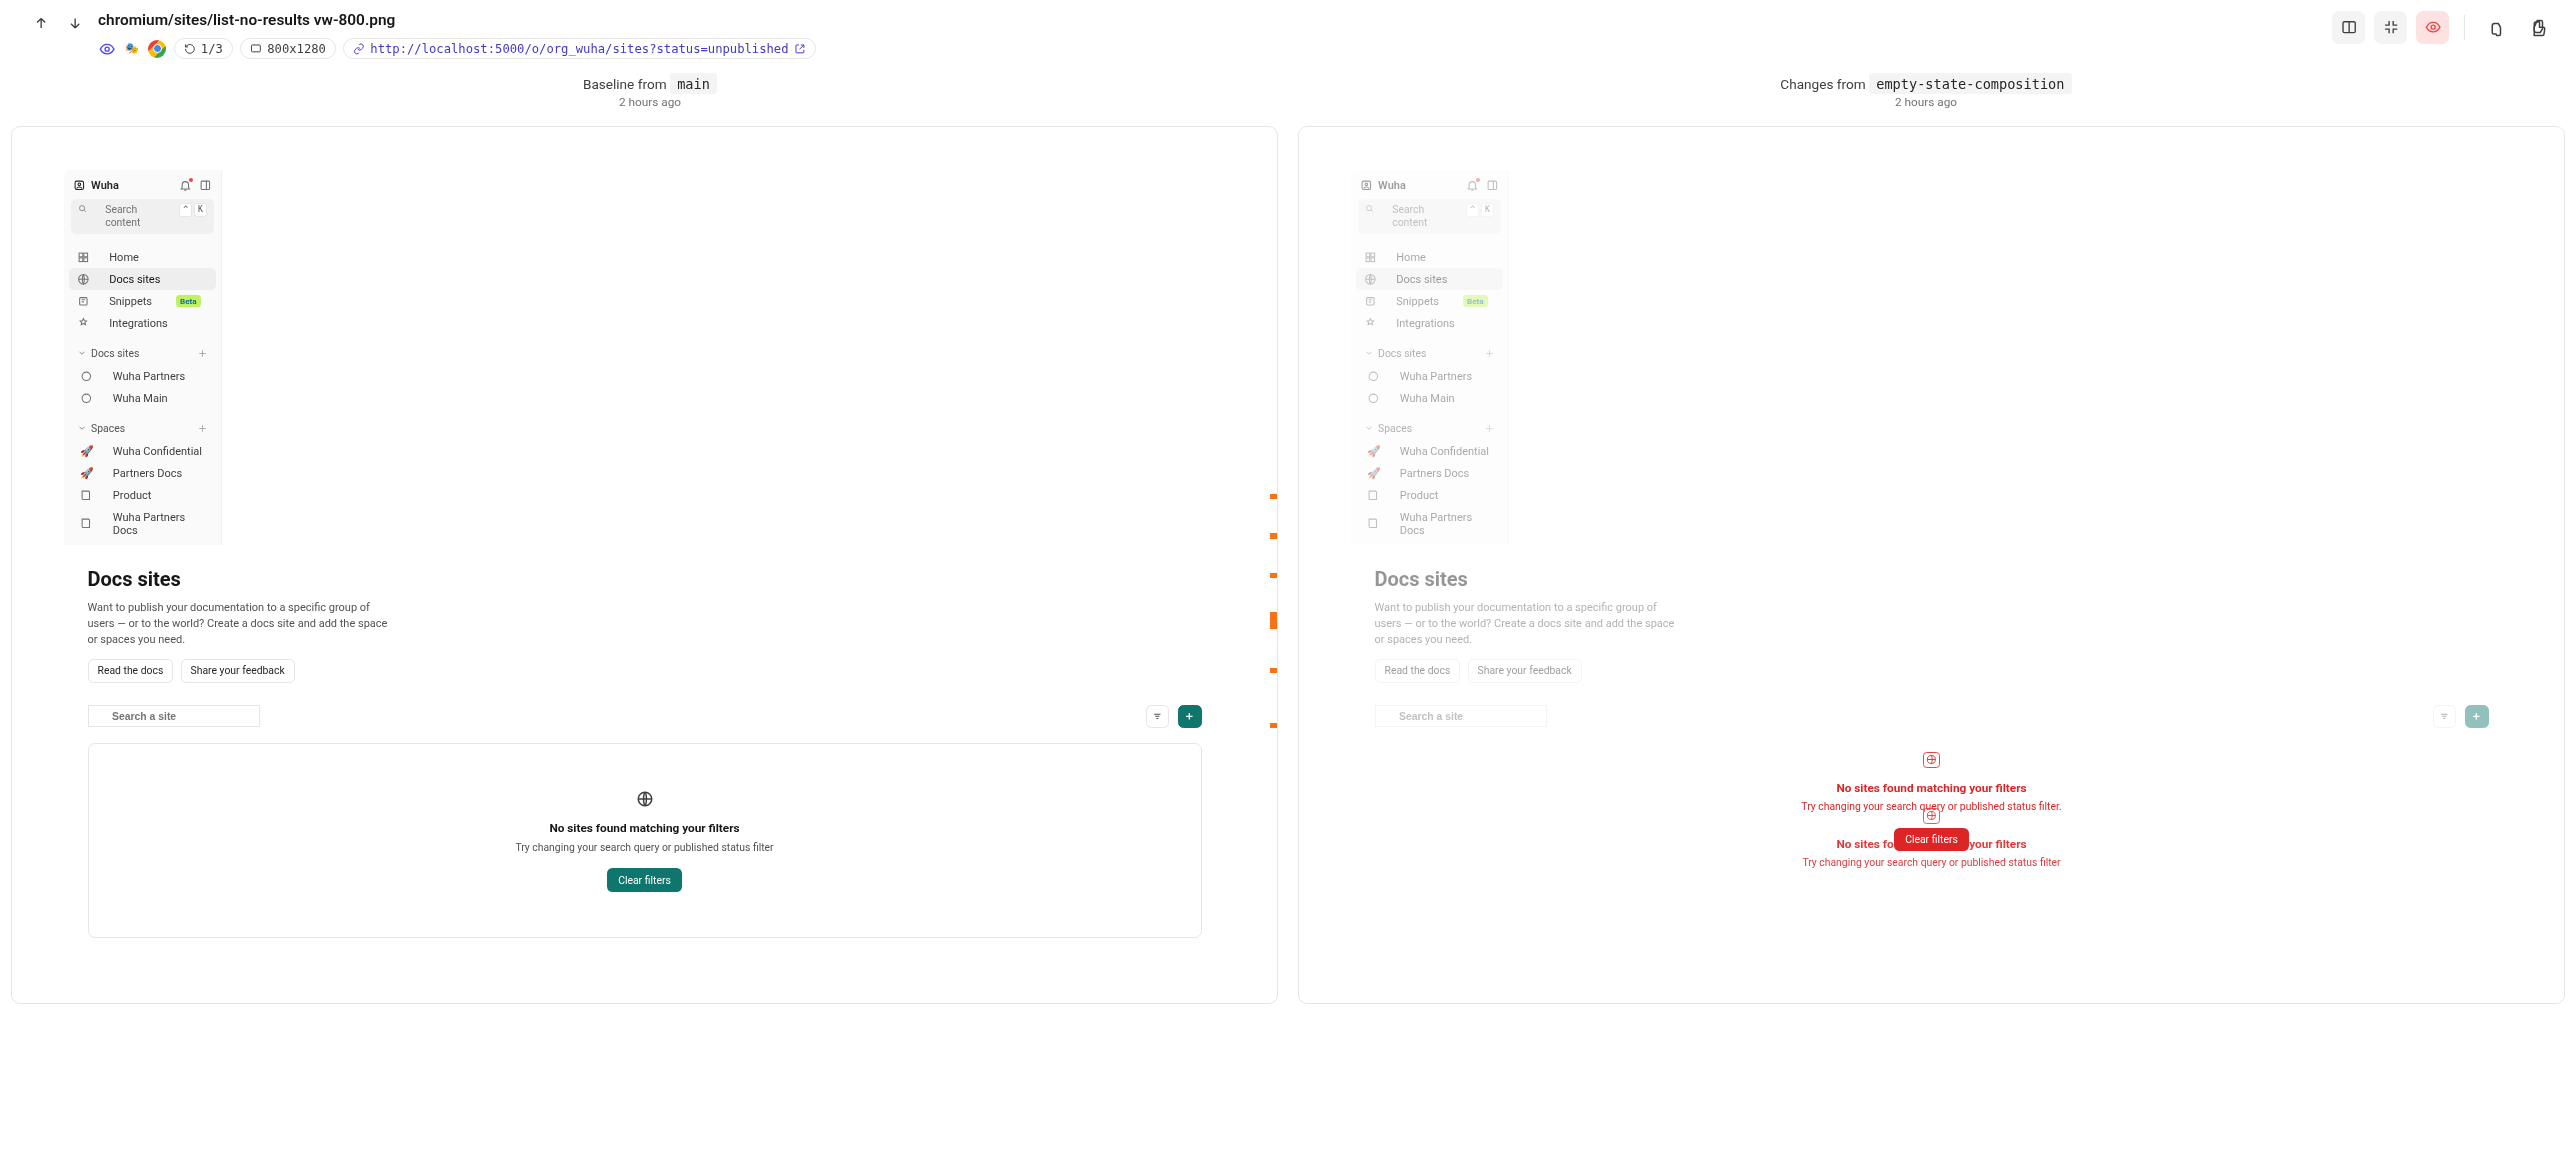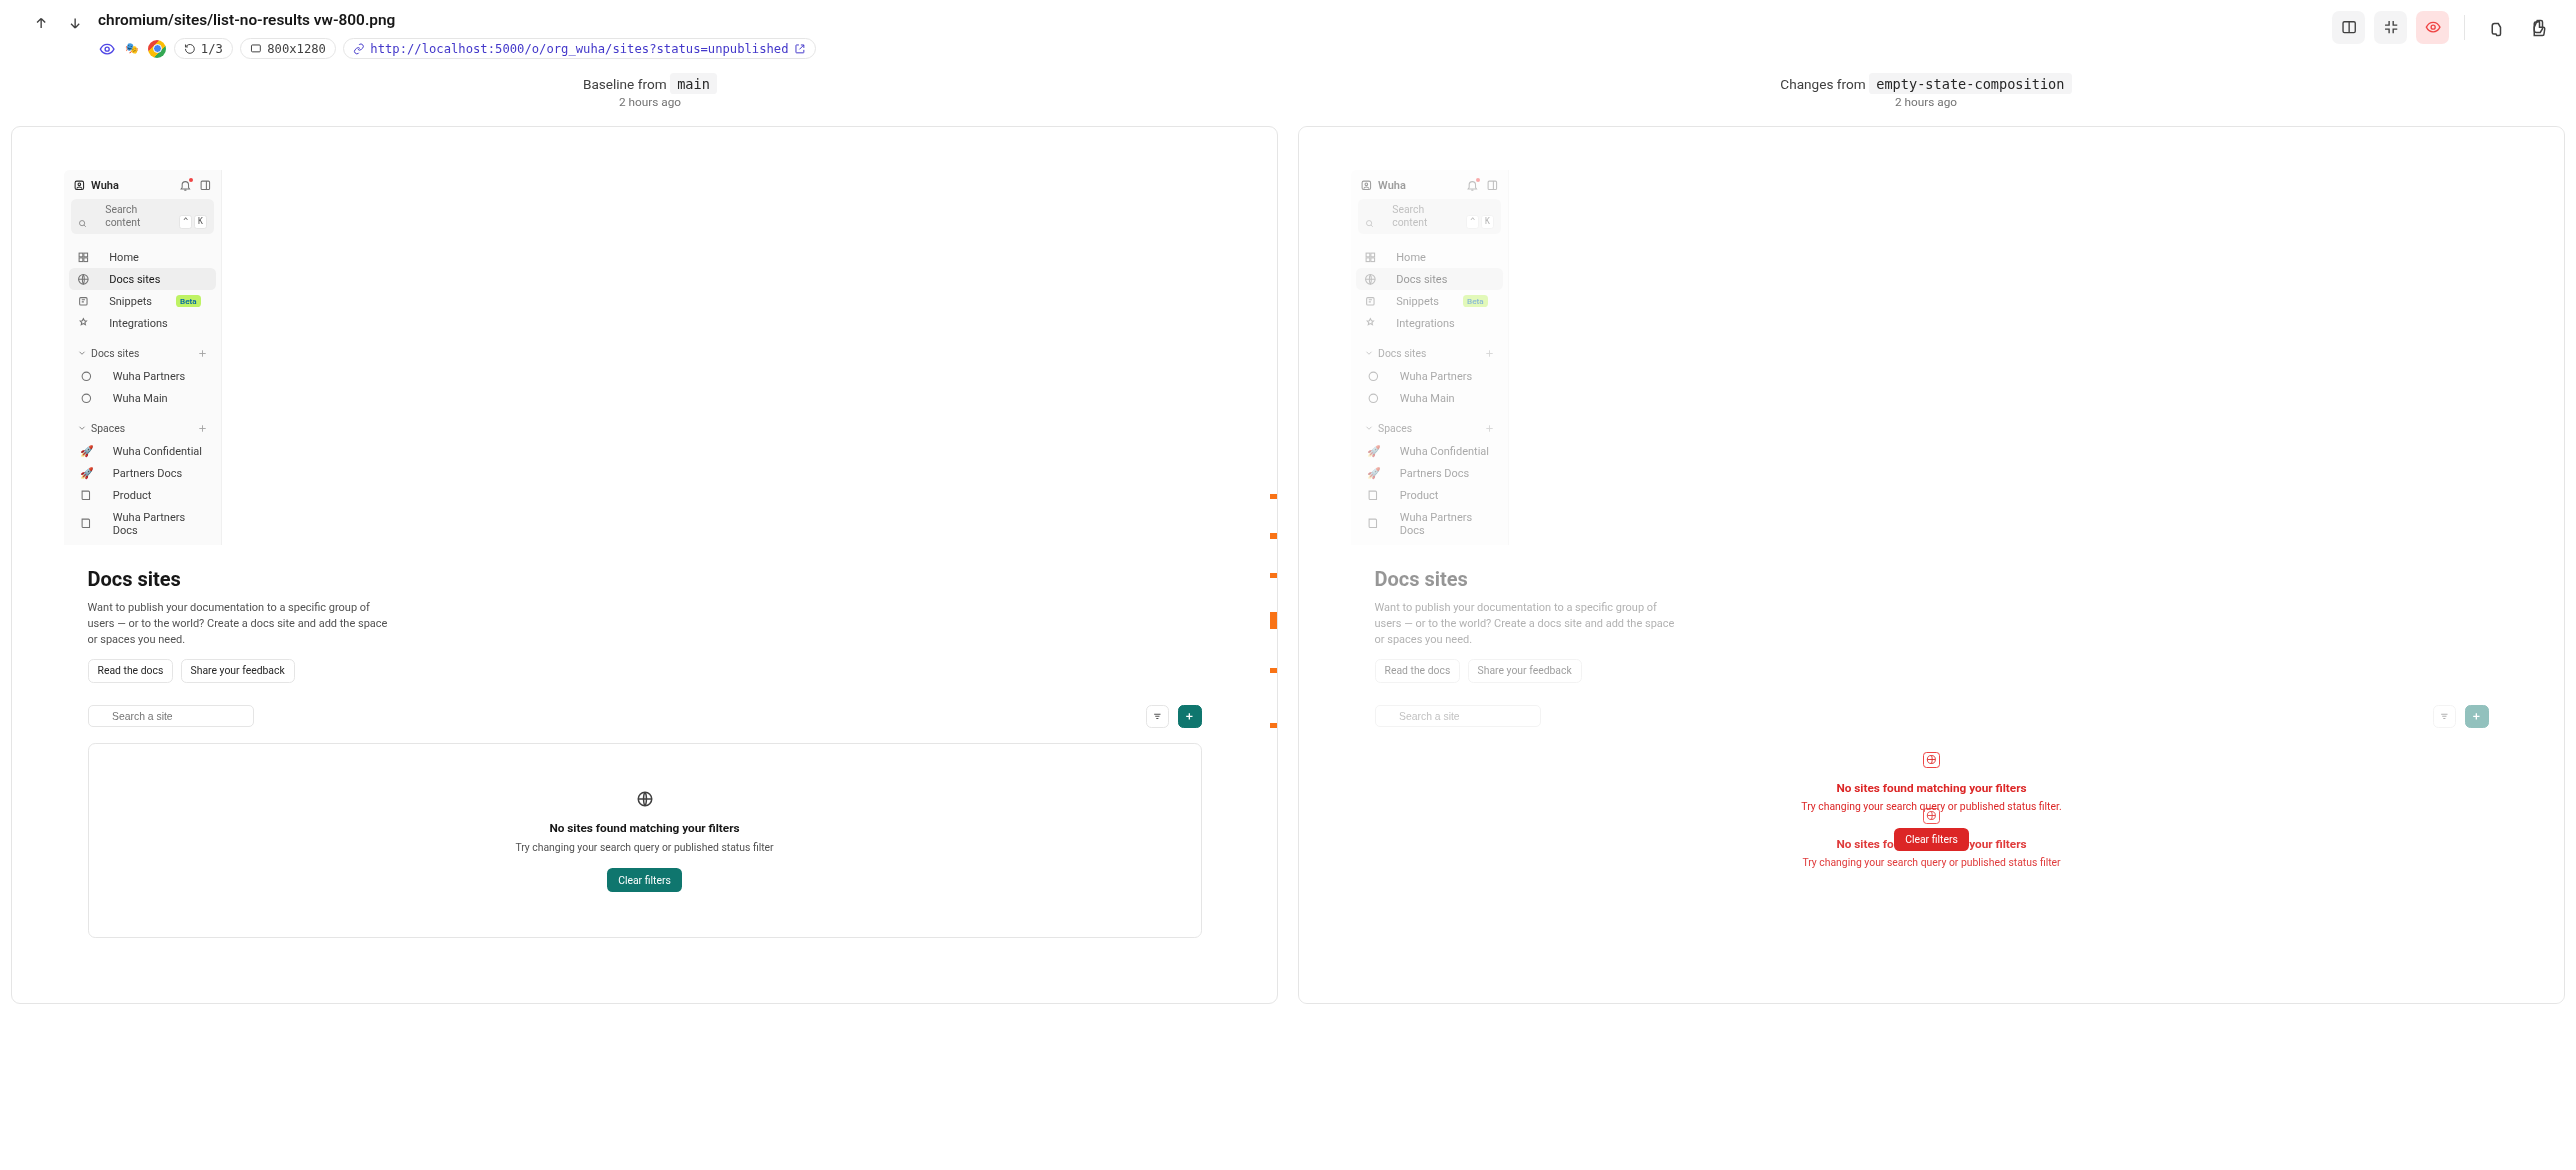--- a/index.html
+++ b/index.html
@@ -189,21 +189,21 @@
   .sb-top-icons .bell { position:relative; }
   .sb-top-icons .bell::after {
     content:""; position:absolute; top:-0.9px; right:-0.9px;
     width:4.5px;height:4.5px;border-radius:50%;background:#ef4444;
   }
   .sb-search {
     margin: 0 7.2px 9px 7.2px;
     background: #f0f0f0;
     border-radius: 5.4px;
     padding: 4.5px 7.2px;
-    display:flex; align-items:flex-end; gap:18px;
+    display:flex; align-items:flex-start; gap:18px;
     color: var(--gray-500);
     font-size: 10.4px;
   }
   .sb-search .kbd {
     margin-left:auto;
     display:flex; gap:2.7px;
   }
   .sb-search .kbd span {
     background:#fff;border:0.9px solid var(--gray-200);border-radius:2.7px;
     font-size:8.1px;padding:0 2.7px;line-height:11.8px;color:var(--gray-600);
@@ -241,23 +241,24 @@
     max-width: 308px;
   }
   .content .btn-row{display:flex;gap:7.2px;margin-bottom:22px;}
   .btn {
     border:0.9px solid var(--gray-200);border-radius:5.4px;
     padding:4.5px 9px;font-size:10.4px;cursor:pointer;background:#fff;
     color:var(--gray-800);
   }
   .search-row{display:flex;gap:9px;align-items:center;margin-bottom:14.5px;}
   .search-input{
-    flex:1;border:0.9px solid var(--gray-200);border-radius:5px;
+    flex:1;border:0.9px solid var(--gray-200);border-radius:0;
     padding:4.5px 7.2px 4.5px 23.5px;font-size:10.4px;color:var(--gray-500);
     position:relative;
+    font-weight:bold;
   }
   .search-wrap{position:relative;flex:1;}
   .search-wrap .sico{position:absolute;left:7.2px;top:50%;transform:translateY(-50%);width:11px;height:11px;color:var(--gray-400);}
   .sq-btn{
     width:23.5px;height:23.5px;border:0.9px solid var(--gray-200);border-radius:5.4px;
     display:inline-flex;align-items:center;justify-content:center;
     color:var(--gray-600);cursor:pointer;background:#fff;
   }
   .sq-btn.primary{background:var(--teal-700);border-color:var(--teal-700);color:#fff;}
 

